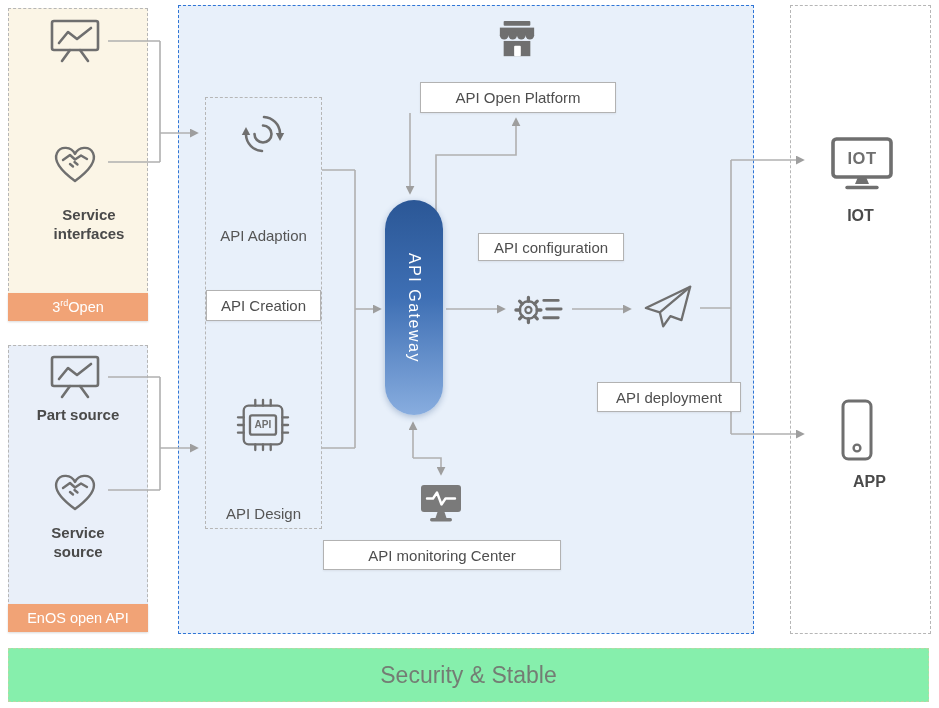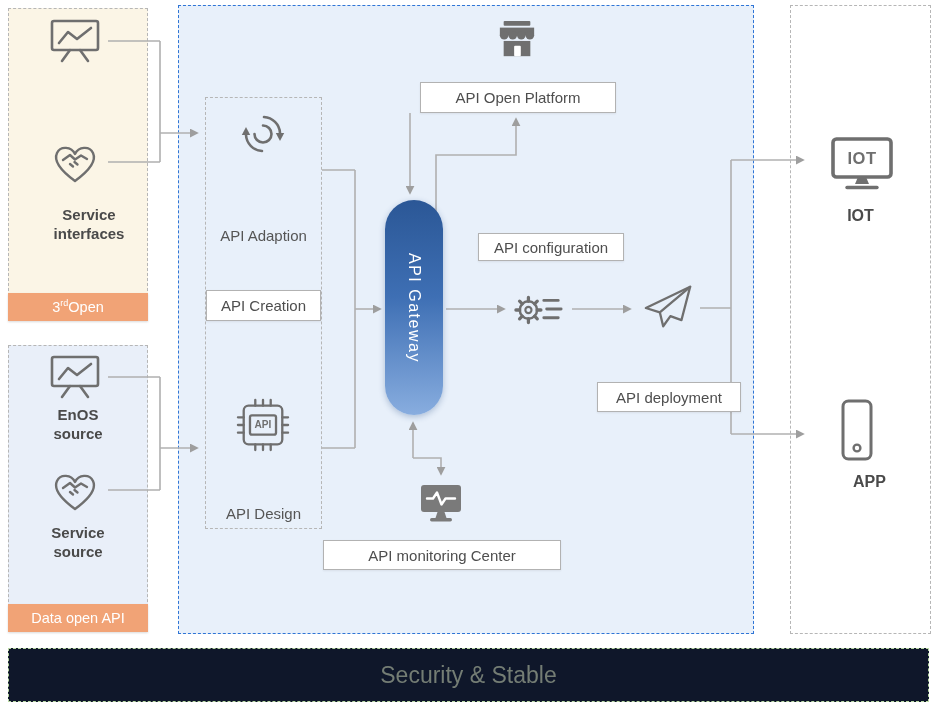--- a/index.html
+++ b/index.html
@@ -32,21 +32,21 @@
   .badge sup { font-size: 9px; line-height: 0; position: relative; top: -4px; }
 
   .gateway { position: absolute; left: 385px; top: 200px; width: 58px; height: 215px;
              border-radius: 29px;
              background: linear-gradient(180deg, #2b5796 0%, #3e6fb4 45%, #88addf 100%);
              display: flex; align-items: center; justify-content: center; z-index: 3;
              box-shadow: 0 2px 6px rgba(30,70,130,.3); }
   .gateway span { writing-mode: vertical-lr; color: #fff; font-size: 16px; letter-spacing: 1.5px; }
 
   .footer { position: absolute; left: 8px; top: 648px; width: 921px; height: 54px;
-            background: #0f172a; border: 1.6px dashed #b9d7a4;
+            background: #86efac; border: 1.6px dashed #b9d7a4;
             display: flex; align-items: center; justify-content: center;
             font-size: 23px; color: #747d74; z-index: 3; }
 
   svg text { font-family: "Liberation Sans", sans-serif; }
 </style>
 </head>
 <body>
 
 <div class="canvas">
 
@@ -110,34 +110,34 @@
 
   <div class="icon" style="left:49px; top:354px;">
     <svg viewBox="0 0 52 46" width="52" height="46">
       <g fill="none" stroke="#6f6f6f" stroke-width="2.6" stroke-linecap="round" stroke-linejoin="round">
         <rect x="3" y="3" width="46" height="29" rx="2"></rect>
         <polyline points="10,25 19,14 28,21 42,10"></polyline>
         <path d="M21 32 L13 43 M31 32 L39 43"></path>
       </g>
     </svg>
   </div>
-  <div class="lbl" style="left:33px; top:406px; width:90px;">EnOS source</div>
+  <div class="lbl" style="left:33px; top:406px; width:90px;">Part source</div>
 
   <div class="icon" style="left:49px; top:466px;">
     <svg viewBox="0 0 52 48" width="52" height="48">
       <g fill="none" stroke="#6f6f6f" stroke-width="2.4" stroke-linecap="round" stroke-linejoin="round">
         <path d="M26 43 C11 32 4.5 22.5 8 15 C11.5 7.5 22.5 8.5 26 16 C29.5 8.5 40.5 7.5 44 15 C47.5 22.5 41 32 26 43 Z"></path>
         <path d="M14 22 L21 17 L26 21.5 L32 17.5 L38 21"></path>
         <path d="M21 26 L24 28.5 M25.5 24 L28.5 26.5"></path>
       </g>
     </svg>
   </div>
   <div class="lbl" style="left:33px; top:524px; width:90px;">Service source</div>
 
-  <div class="badge" style="left:8px; top:604px; width:140px; height:28px;">Data open API</div>
+  <div class="badge" style="left:8px; top:604px; width:140px; height:28px;">EnOS open API</div>
 
   <div class="icon" style="left:494px; top:20px;">
     <svg viewBox="0 0 48 42" width="46" height="40">
       <g fill="#6f6f6f">
         <rect x="10" y="1" width="28" height="5" rx="1"></rect>
         <rect x="6" y="8" width="36" height="8"></rect>
         <circle cx="10.5" cy="16" r="4.5"></circle>
           <circle cx="19.5" cy="16" r="4.5"></circle>
         <circle cx="28.5" cy="16" r="4.5"></circle>
           <circle cx="37.5" cy="16" r="4.5"></circle>

